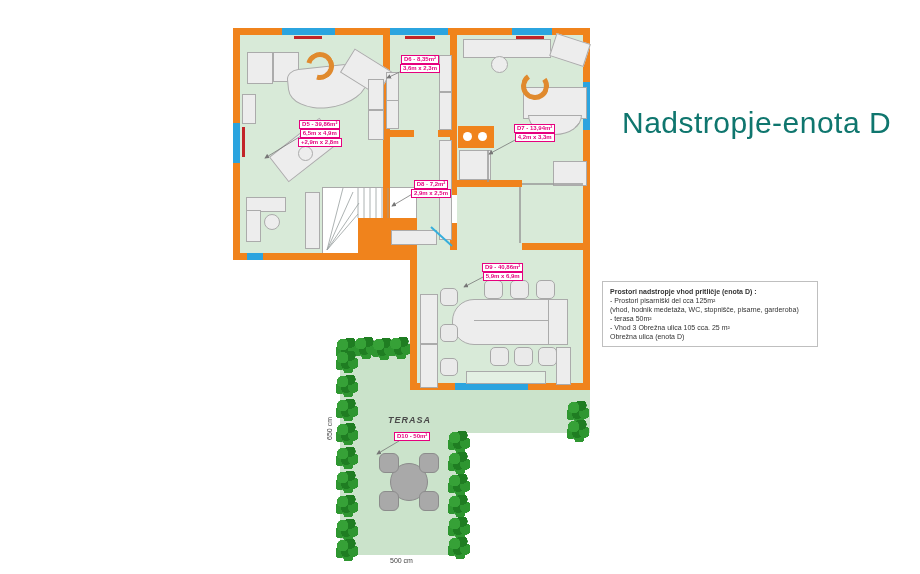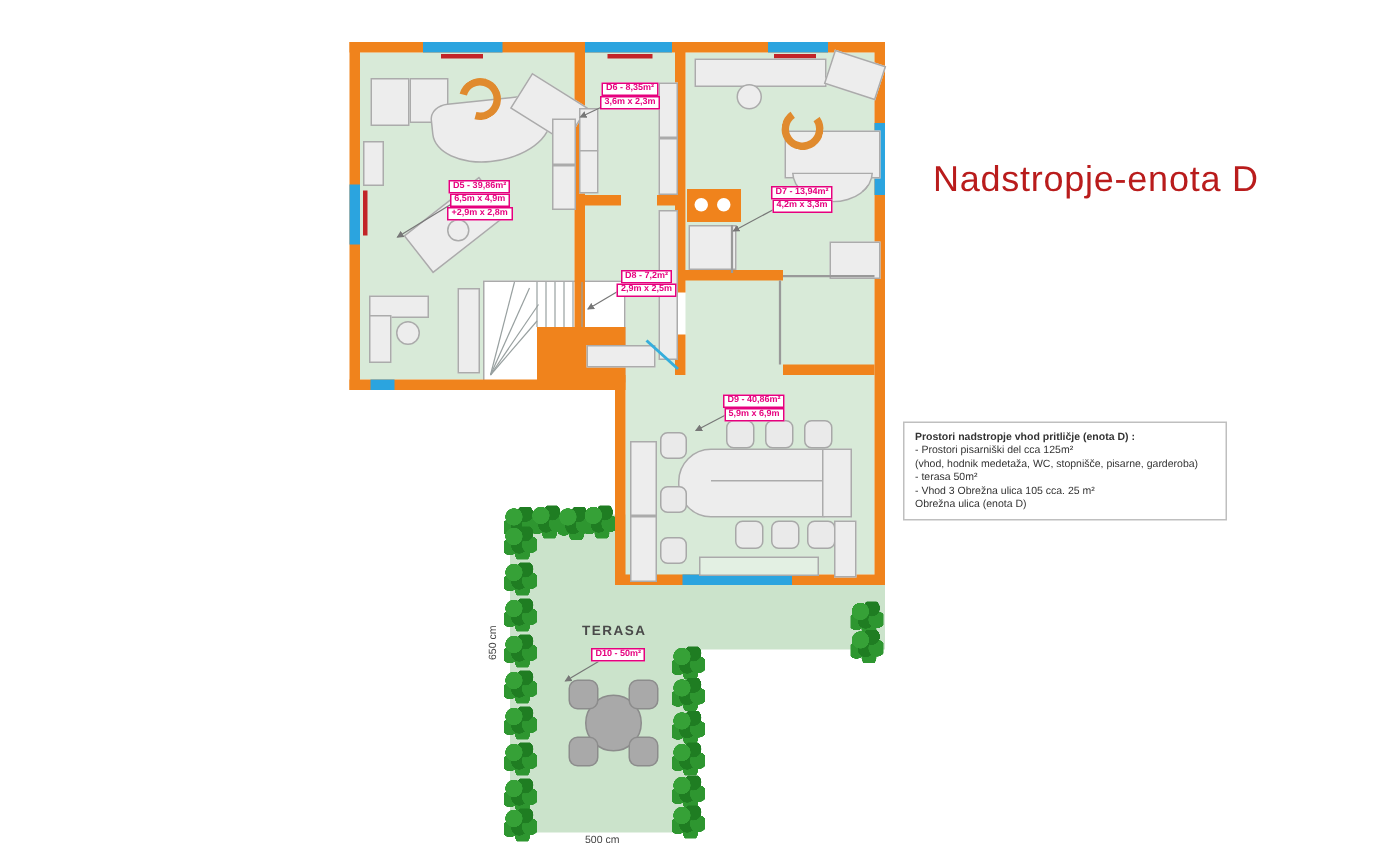--- a/index.html
+++ b/index.html
@@ -21,21 +21,21 @@
     radial-gradient(circle at 80% 55%, #2E9630 0 26%, transparent 27%),
     radial-gradient(circle at 46% 58%, #1F7D22 0 30%, transparent 31%),
     radial-gradient(circle at 18% 62%, #2E9630 0 24%, transparent 25%),
     radial-gradient(circle at 56% 84%, #2E9630 0 22%, transparent 23%);}
   .swivel{position:absolute;width:18px;height:18px;border-radius:50%;
     border:5px solid #E08A2E;border-left-color:transparent;background:transparent;}
   .stairs{position:absolute;background:#fff;border:1px solid #AAA;}
   .rlabel{position:absolute;color:#E6007E;font-weight:bold;font-size:6px;line-height:7px;
     text-align:center;z-index:40;white-space:nowrap;}
   .rlabel span{display:block;border:1px solid #E6007E;background:#fff;padding:0 2px;margin:0 auto;width:max-content;}
-  .title{position:absolute;left:622px;top:106px;font-size:24px;color:#b91c1c;letter-spacing:.5px;}
+  .title{position:absolute;left:622px;top:106px;font-size:30px;color:#0f766e;letter-spacing:.5px;}
   .infobox{position:absolute;left:602px;top:281px;width:200px;background:#fff;
     border:1px solid #BFBFBF;padding:5px 7px;font-size:7px;line-height:9px;color:#333;z-index:40;}
   .infobox .hd{font-weight:bold;}
   .dim{position:absolute;font-size:7px;color:#444;z-index:35;}
   .terasa{position:absolute;font-size:9px;font-weight:bold;color:#4A4A4A;letter-spacing:1px;z-index:35;}
   svg.lines{position:absolute;left:0;top:0;z-index:30;pointer-events:none;}
 </style>
 </head>
 <body>
 
@@ -216,21 +216,21 @@
     <span>2,9m x 2,5m</span>
   </div>
   <div class="rlabel" style="left:482px;top:263px;">
     <span>D9 - 40,86m²</span>
     <span>5,9m x 6,9m</span>
   </div>
   <div class="rlabel" style="left:394px;top:432px;">
     <span>D10 - 50m²</span>
   </div>
 
-  <div class="terasa" style="left:388px;top:415px;">TERASA</div>
+  <div class="terasa" style="left:388px;top:415px;font-style:italic;">TERASA</div>
   <div class="dim" style="left:390px;top:557px;">500 cm</div>
   <div class="dim" style="left:318px;top:425px;transform:rotate(-90deg);transform-origin:center;">650 cm</div>
 
   <div class="title">Nadstropje-enota D</div>
   <div class="infobox">
     <div class="hd">Prostori nadstropje vhod pritličje (enota D) :</div>
     <div>- Prostori pisarniški del cca 125m²</div>
     <div>(vhod, hodnik medetaža, WC, stopnišče, pisarne, garderoba)</div>
     <div>- terasa 50m²</div>
     <div>- Vhod 3  Obrežna ulica 105 cca. 25 m²</div>

